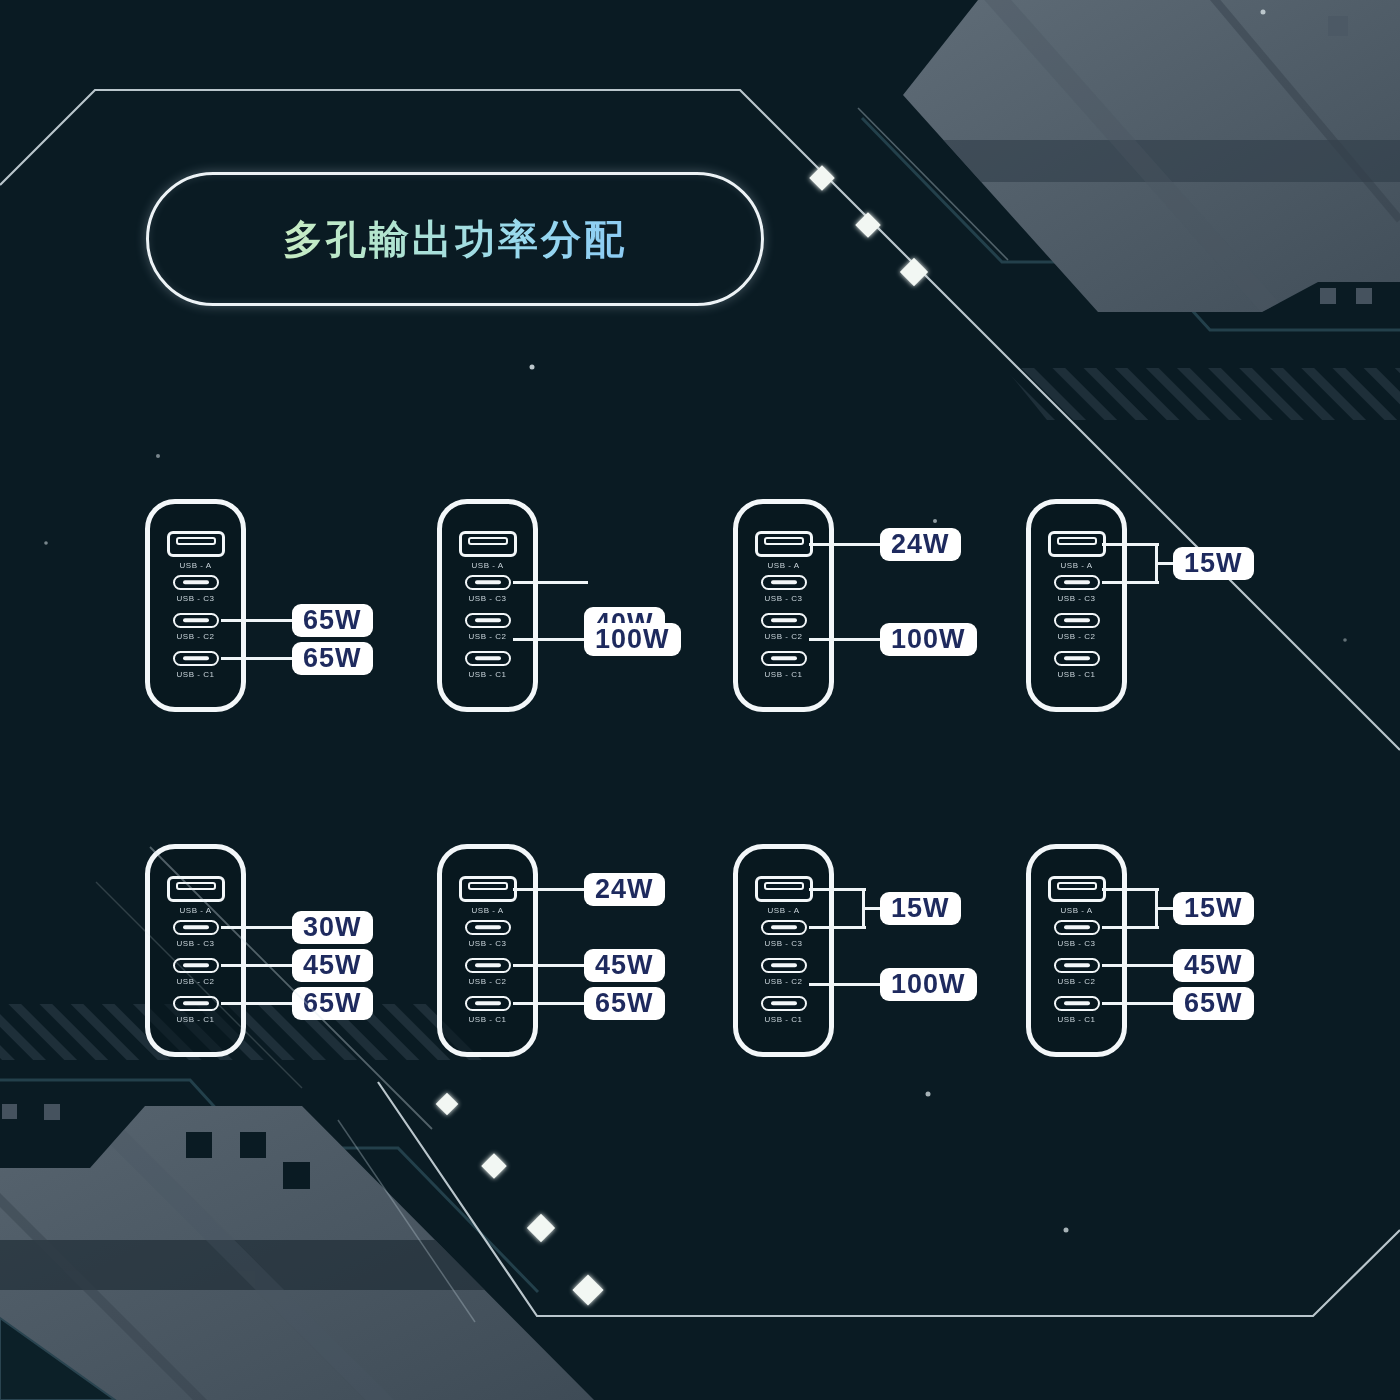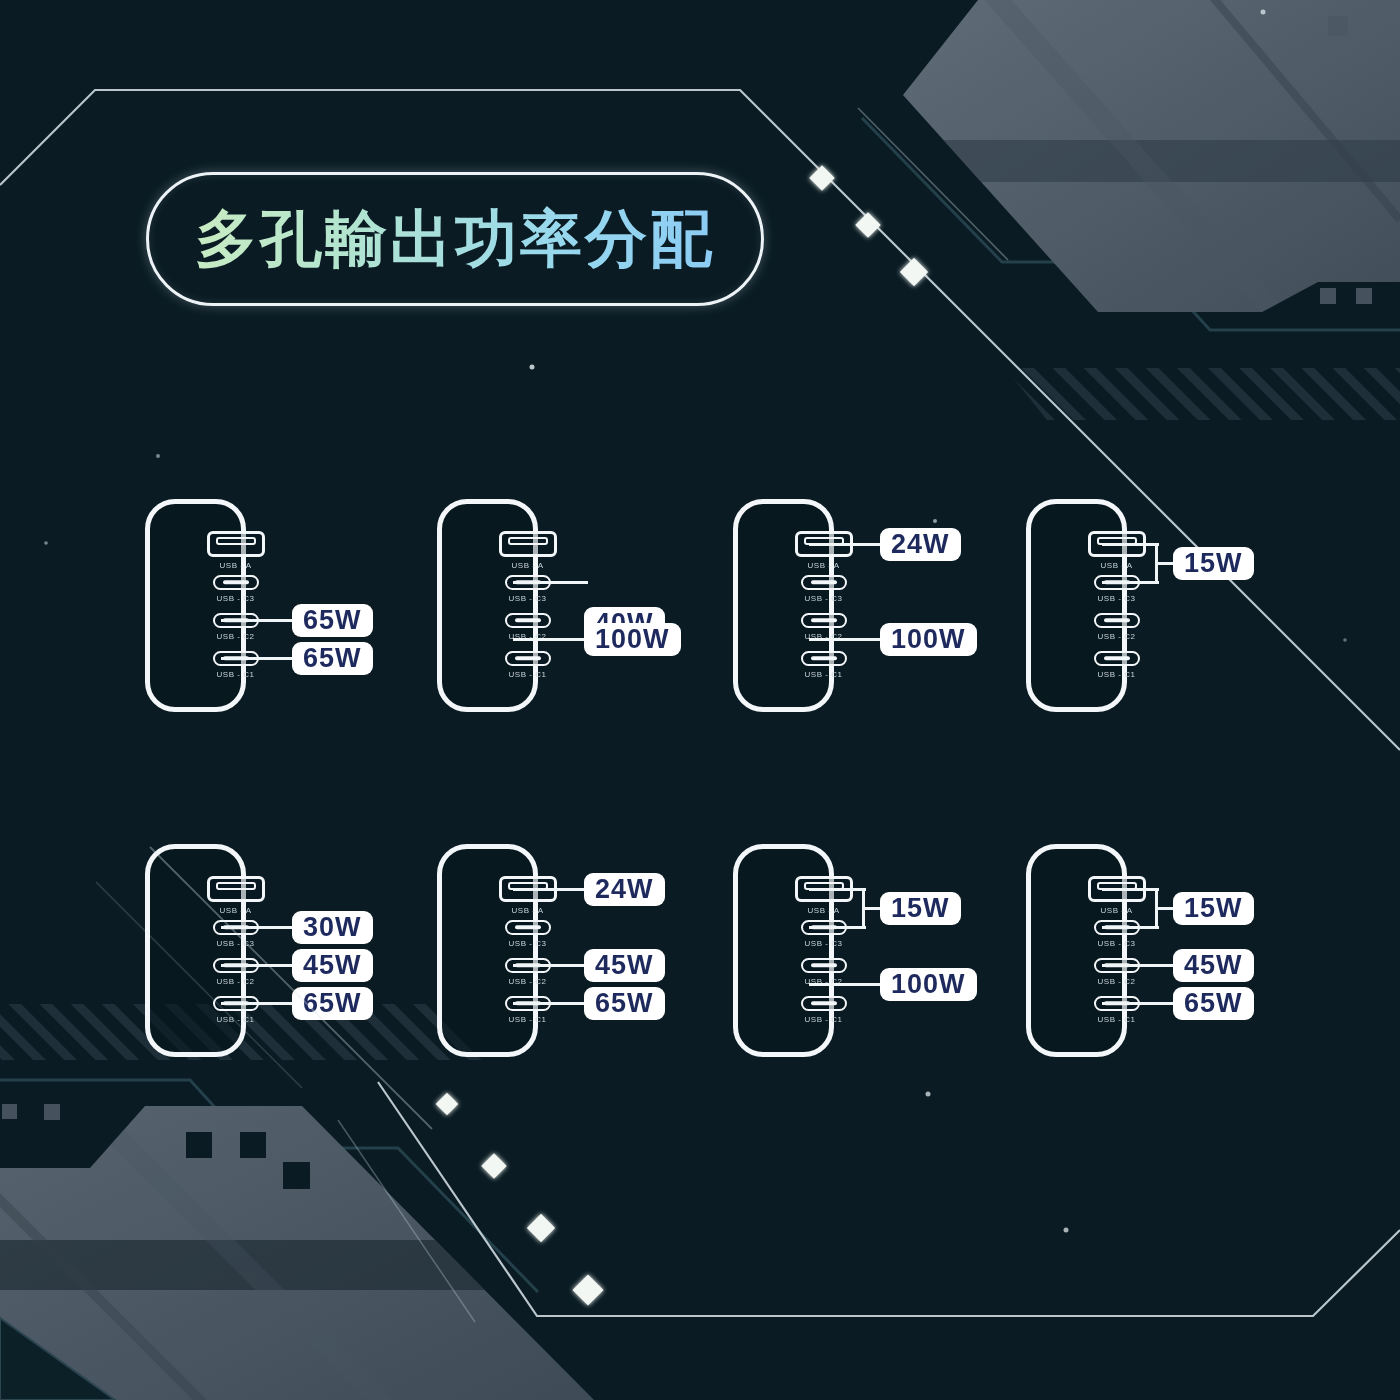--- a/index.html
+++ b/index.html
@@ -13,36 +13,36 @@
   #overlay{z-index:5; pointer-events:none;}
 
   
   .title-pill{
     position:absolute; left:146px; top:172px; width:612px; height:128px;
     border:3px solid #edf3f6; border-radius:70px; z-index:3;
     display:flex; align-items:center; justify-content:center;
     box-shadow:0 0 12px rgba(220,240,255,.28), inset 0 0 8px rgba(220,240,255,.12);
   }
   .title-pill h1{
-    margin:0; font-size:62px; font-weight:bold; letter-spacing:3px; white-space:nowrap;
+    margin:0; font-size:40px; font-weight:bold; letter-spacing:3px; white-space:nowrap;
     background:linear-gradient(100deg,#c9ecc2 0%,#b2e4cf 30%,#97d8ee 70%,#8ccbf4 100%);
     -webkit-background-clip:text; background-clip:text; color:transparent;
   }
   .subtitle{
     position:absolute; left:96px; top:316px; width:712px; text-align:center; z-index:3;
     font-size:33px; color:#e4ecef; letter-spacing:3px; white-space:nowrap;
   }
 
   
   #charger-grid{position:absolute; left:0; top:0; width:1400px; height:1400px; z-index:3;}
   .charger-body{
     position:absolute; width:101px; height:213px; box-sizing:border-box;
     border:5px solid #f3f7f9; border-radius:30px; background:rgba(8,22,29,.55);
   }
-  .port{position:absolute; left:0; width:91px; text-align:center;padding-left:40px;}
+  .port{position:absolute; left:0; width:91px; text-align:center;}
   .usba{
     width:58px; height:26px; box-sizing:border-box; margin:0 auto;
     border:3px solid #f3f7f9; border-radius:6px; position:relative; background:rgba(8,22,29,.3);
   }
   .usba-bar{
     position:absolute; left:50%; top:3px; transform:translateX(-50%);
     width:40px; height:8px; box-sizing:border-box; border:2px solid #f3f7f9; border-radius:3px;
   }
   .usbc{
     width:46px; height:15px; box-sizing:border-box; margin:0 auto;

